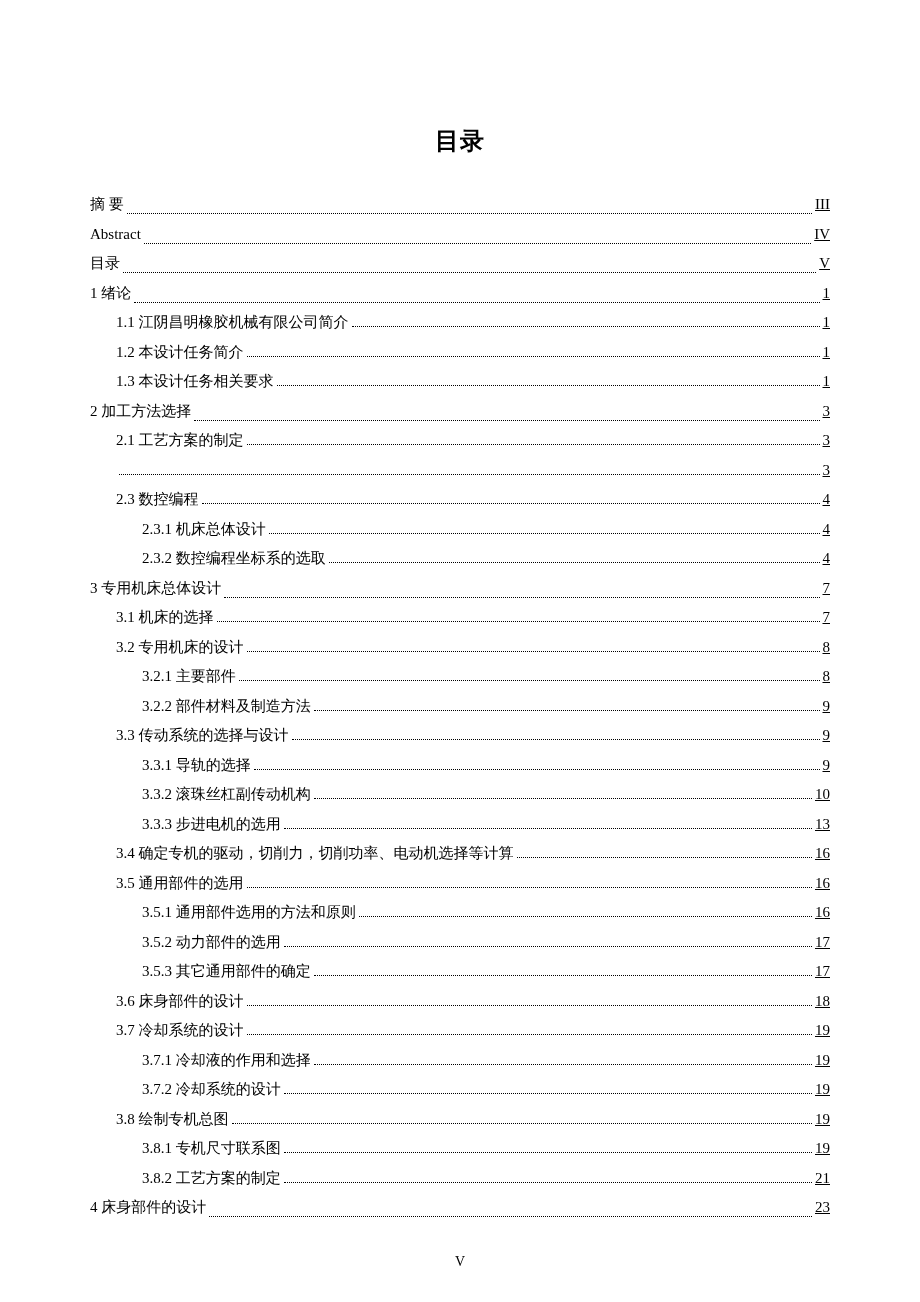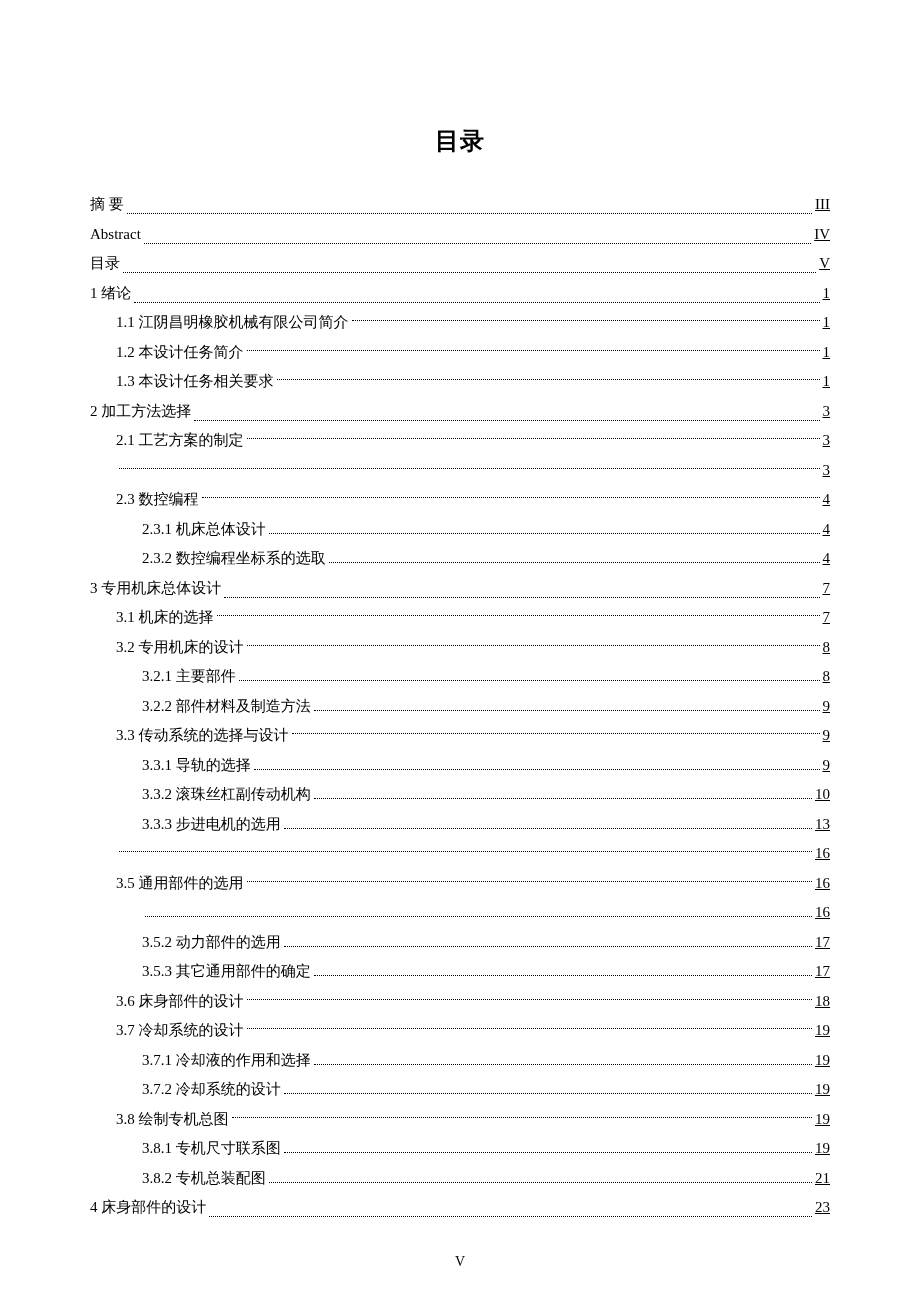--- a/index.html
+++ b/index.html
@@ -34,21 +34,21 @@
       border-bottom: 1.5px dotted #000;
       margin: 0 3px 4px 3px;
       min-width: 10px;
       height: 1px;
     }
     .toc-page {
       flex-shrink: 0;
       text-decoration: underline;
     }
     .lvl-0 { padding-left: 0; align-items: flex-end; }
-    .lvl-1 { padding-left: 26px; align-items: center; }
+    .lvl-1 { padding-left: 26px; }
     .lvl-2 { padding-left: 52px; }
     .footer {
       text-align: center;
       margin-top: 28px;
       font-size: 14px;
     }
   </style>
 </head>
 <body>
 
@@ -158,29 +158,31 @@
       <span class="toc-label">3.3.2  滚珠丝杠副传动机构</span>
       <span class="toc-leader"></span>
       <span class="toc-page">10</span>
     </div>
     <div class="toc-entry lvl-2">
       <span class="toc-label">3.3.3  步进电机的选用</span>
       <span class="toc-leader"></span>
       <span class="toc-page">13</span>
     </div>
     <div class="toc-entry lvl-1">
+      <span class="toc-label">3.4  确定专机的驱动，切削力，切削功率、电动机选择等计算</span>
       <span class="toc-leader"></span>
       <span class="toc-page">16</span>
     </div>
     <div class="toc-entry lvl-1">
       <span class="toc-label">3.5  通用部件的选用</span>
       <span class="toc-leader"></span>
       <span class="toc-page">16</span>
     </div>
     <div class="toc-entry lvl-2">
+      <span class="toc-label">3.5.1  通用部件选用的方法和原则</span>
       <span class="toc-leader"></span>
       <span class="toc-page">16</span>
     </div>
     <div class="toc-entry lvl-2">
       <span class="toc-label">3.5.2  动力部件的选用</span>
       <span class="toc-leader"></span>
       <span class="toc-page">17</span>
     </div>
     <div class="toc-entry lvl-2">
       <span class="toc-label">3.5.3  其它通用部件的确定</span>
@@ -211,21 +213,21 @@
       <span class="toc-label">3.8  绘制专机总图</span>
       <span class="toc-leader"></span>
       <span class="toc-page">19</span>
     </div>
     <div class="toc-entry lvl-2">
       <span class="toc-label">3.8.1 专机尺寸联系图</span>
       <span class="toc-leader"></span>
       <span class="toc-page">19</span>
     </div>
     <div class="toc-entry lvl-2">
-      <span class="toc-label">3.8.2  专机总装配图</span>
+      <span class="toc-label">3.8.2  工艺方案的制定</span>
       <span class="toc-leader"></span>
       <span class="toc-page">21</span>
     </div>
     <div class="toc-entry lvl-0">
       <span class="toc-label">4  床身部件的设计</span>
       <span class="toc-leader"></span>
       <span class="toc-page">23</span>
     </div>
   </div>
 

